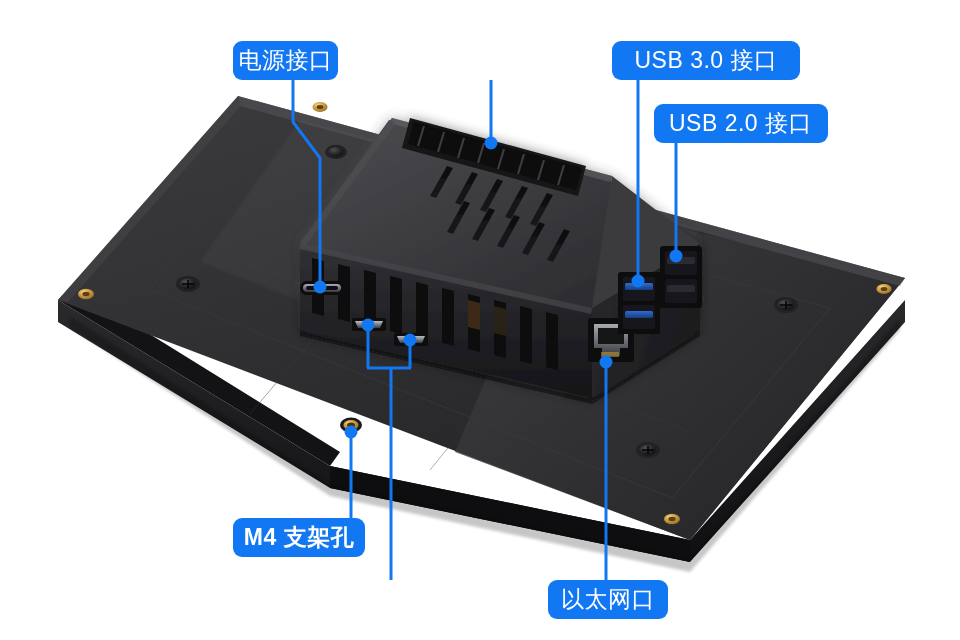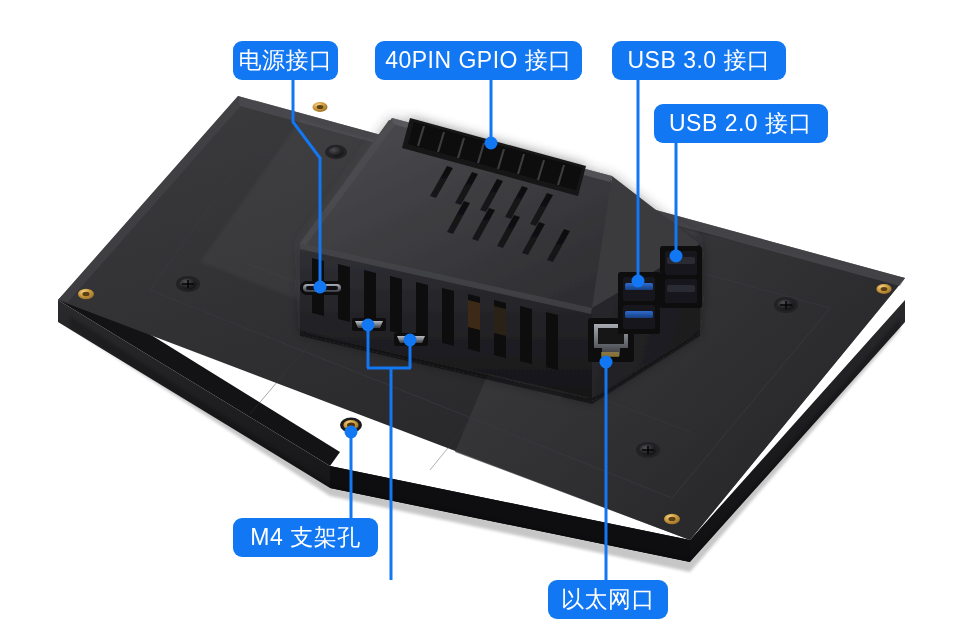--- a/index.html
+++ b/index.html
@@ -296,33 +296,30 @@
       <circle cx="368" cy="325" r="6.5"></circle>
       <circle cx="410" cy="340" r="6.5"></circle>
       <circle cx="606" cy="362" r="6.5"></circle>
     </g>
   </svg>
 
   <div class="badge" style="left:233px;top:41px;width:105px;">
     <span>电源接口</span>
   </div>
 
-  <div class="badge" style="left:375px;top:41px;width:207px;">
-    <span>40PIN GPIO 接口</span>
-  </div>
-
-  <div class="badge" style="left:612px;top:41px;width:174px;align-items:center;">
+
+  <div class="badge" style="left:612px;top:41px;width:188px;align-items:center;">
     <span>USB 3.0 接口</span>
   </div>
 
   <div class="badge" style="left:654px;top:104px;width:174px;padding-left:15px;">
     <span>USB 2.0 接口</span>
   </div>
 
-  <div class="badge" style="left:233px;top:518px;width:145px;">
+  <div class="badge" style="left:233px;top:518px;width:132px;font-weight:bold;">
     <span>M4 支架孔</span>
   </div>
 
 
   <div class="badge" style="left:548px;top:580px;width:120px;">
     <span>以太网口</span>
   </div>
 
 </div>
 

